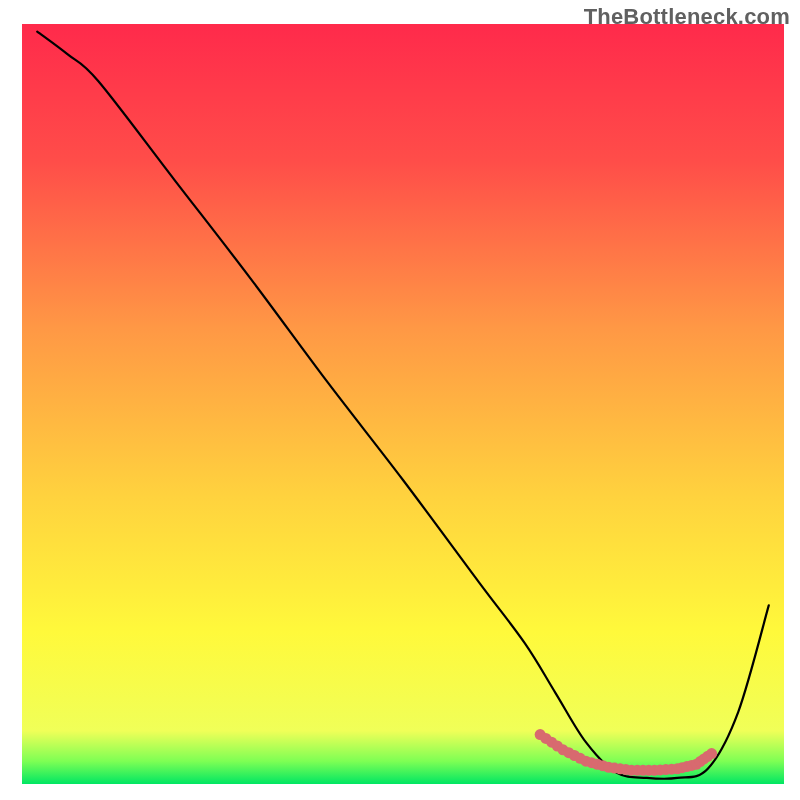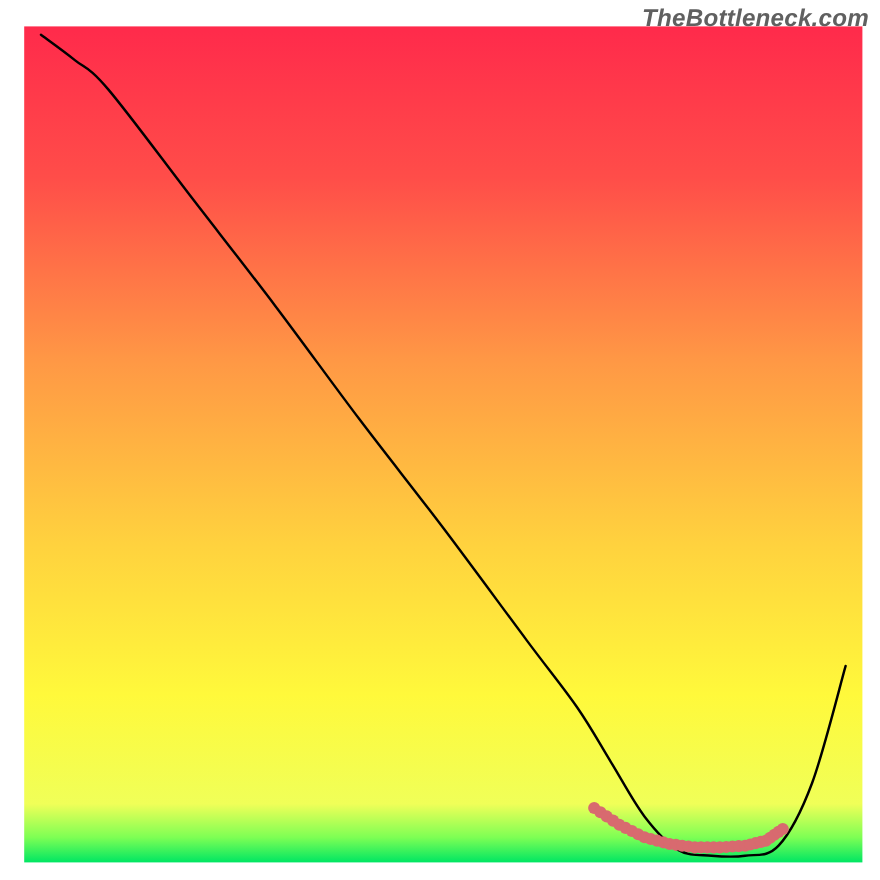--- a/index.html
+++ b/index.html
@@ -8,21 +8,20 @@
     width: 800px;
     height: 800px;
     background: #ffffff;
     font-family: Arial, Helvetica, sans-serif;
     overflow: hidden;
   }
   .chart-container {
     position: relative;
     width: 800px;
     height: 723px;
-    font-style: italic;
   }
   .watermark {
     position: absolute;
     top: 4px;
     right: 10px;
     font-size: 22px;
     font-weight: 600;
     color: #606060;
     letter-spacing: 0.2px;
     z-index: 20;

